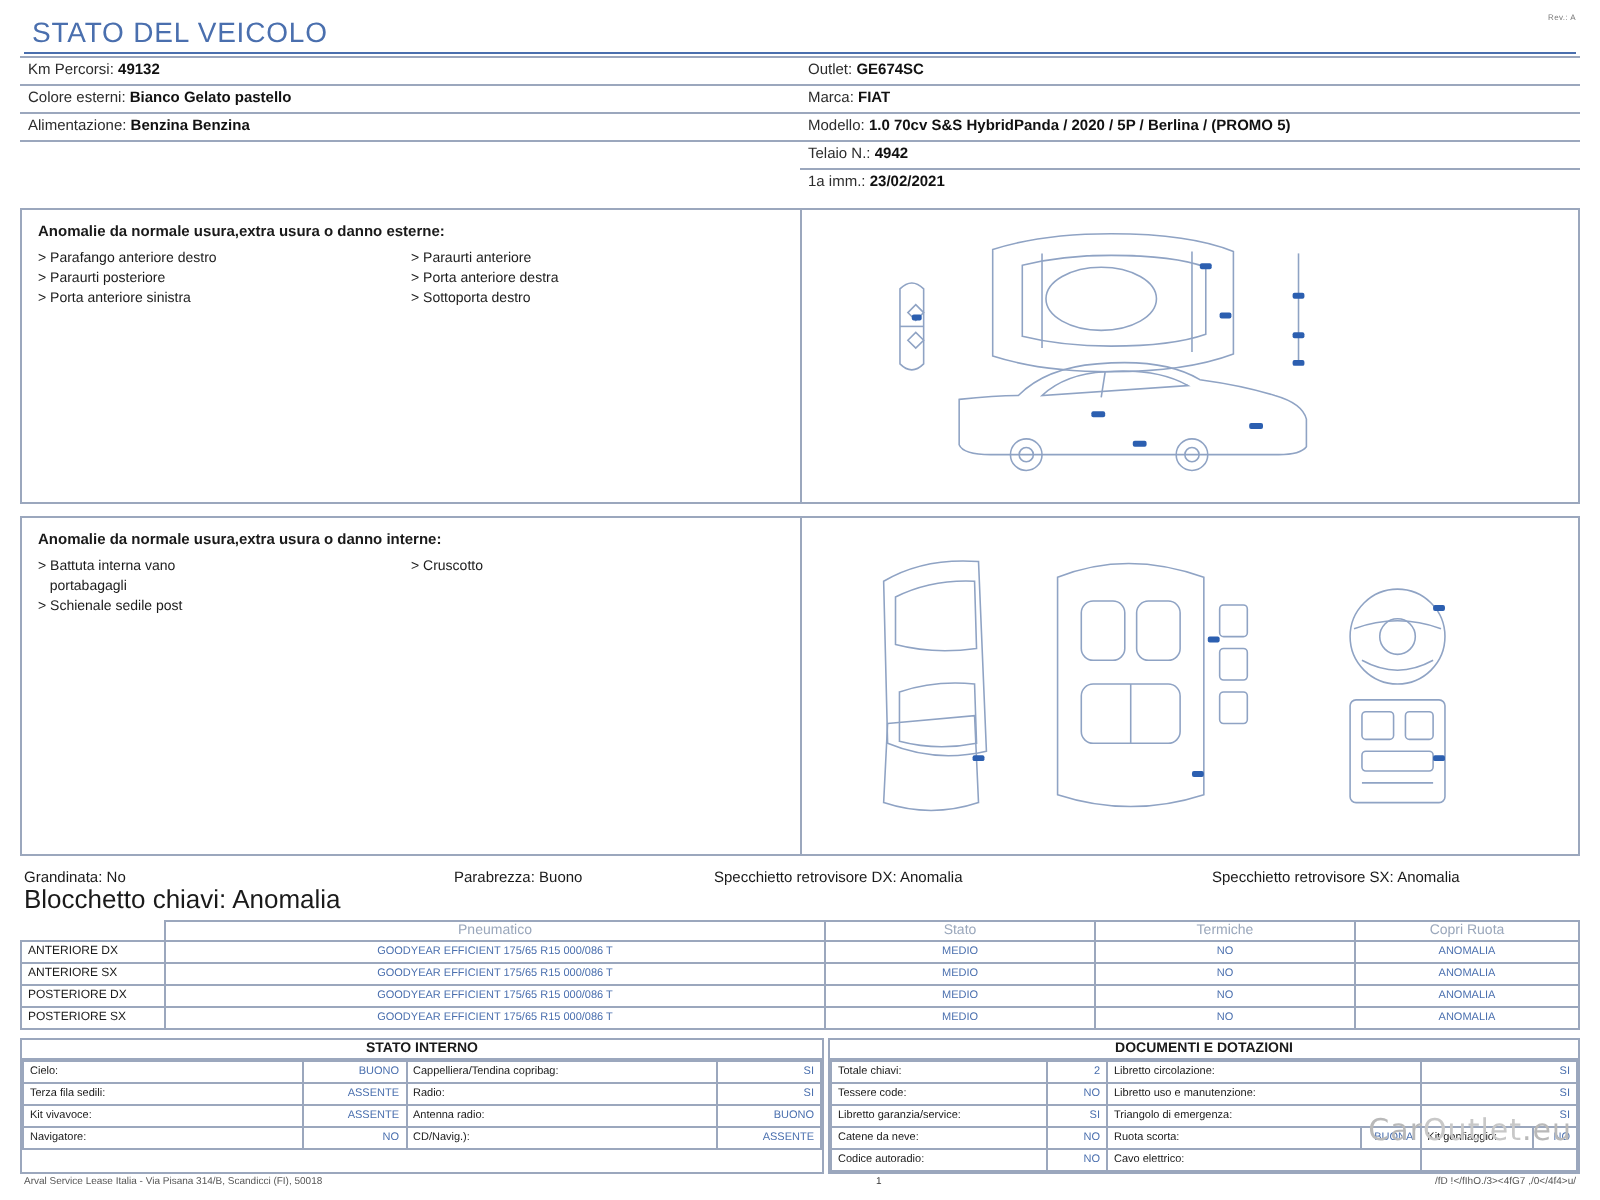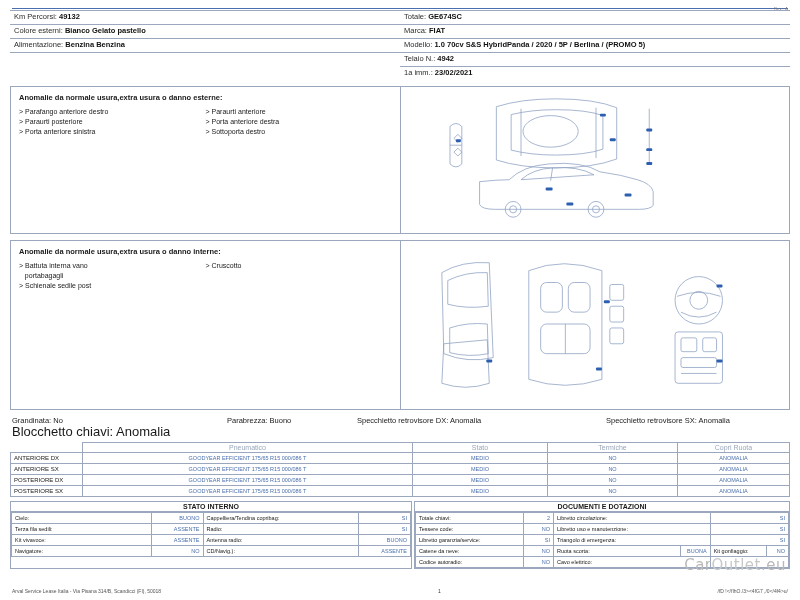--- a/index.html
+++ b/index.html
@@ -209,20 +209,21 @@
     font-family: "DejaVu Sans", sans-serif;
   }
   .watermark .accent { color: #c8c8c8; }
 </style>
 </head>
 <body>
 
 <div class="page">
 
   <div class="rev">Rev.: A</div>
+  <div class="doc-title">STATO DEL VEICOLO</div>
   <div class="title-rule"></div>
 
   <div class="info">
     <div class="info-col left">
       <div class="info-row first">
         <span class="lbl">Km Percorsi:</span>
         <span class="val">49132</span>
       </div>
       <div class="info-row">
         <span class="lbl">Colore esterni:</span>
@@ -230,21 +231,21 @@
       </div>
       <div class="info-row">
         <span class="lbl">Alimentazione:</span>
         <span class="val">Benzina Benzina</span>
       </div>
       <div class="info-row blank">&nbsp;</div>
       <div class="info-row blank">&nbsp;</div>
     </div>
     <div class="info-col right">
       <div class="info-row first">
-        <span class="lbl">Totale:</span>
+        <span class="lbl">Outlet:</span>
         <span class="val">GE674SC</span>
       </div>
       <div class="info-row">
         <span class="lbl">Marca:</span>
         <span class="val">FIAT</span>
       </div>
       <div class="info-row">
         <span class="lbl">Modello:</span>
         <span class="val">1.0 70cv S&amp;S HybridPanda / 2020 / 5P / Berlina / (PROMO 5)</span>
       </div>

